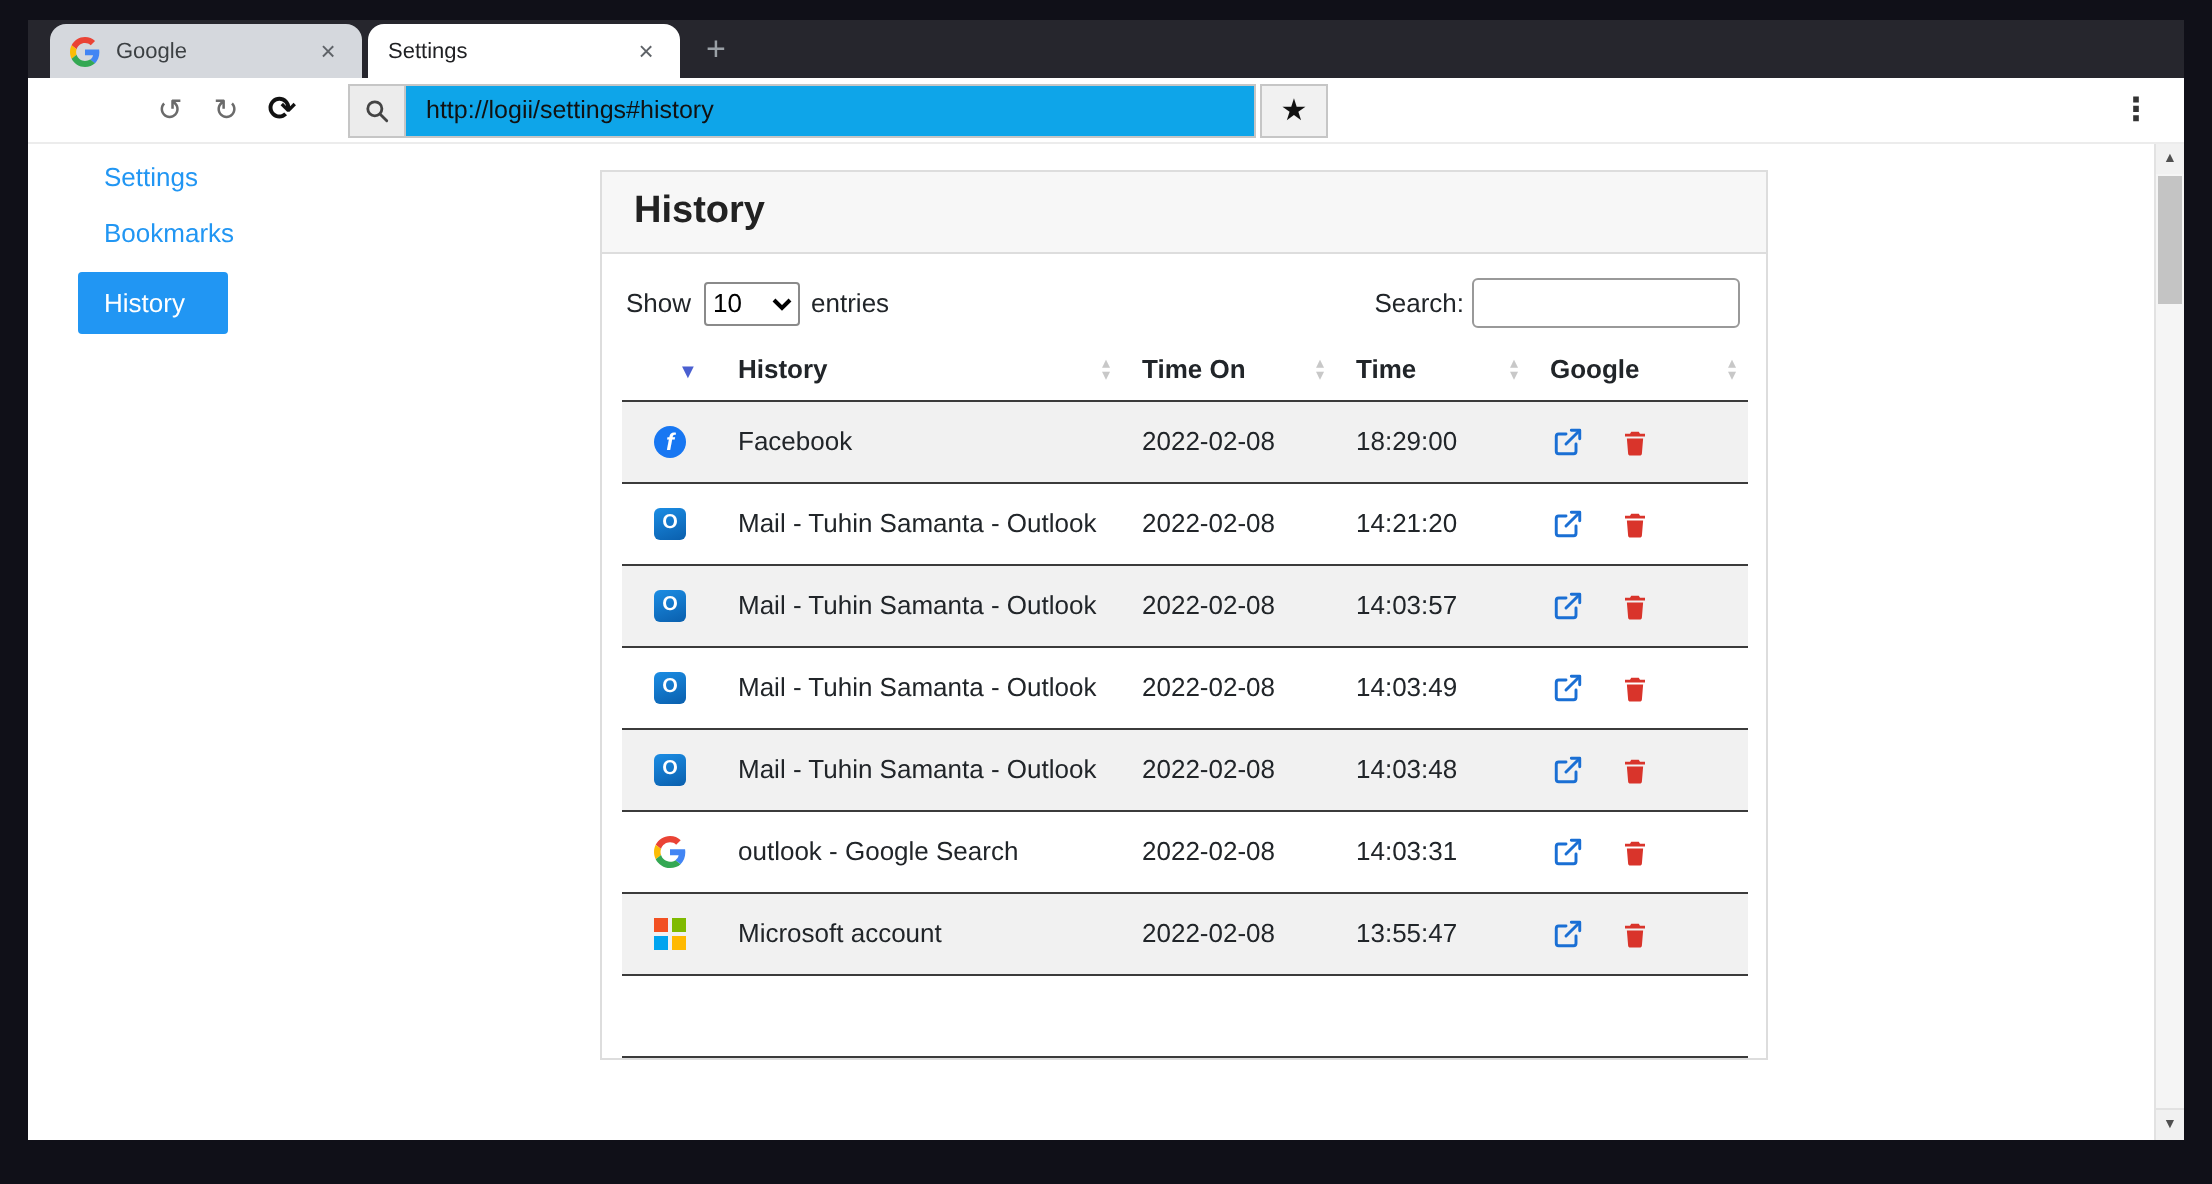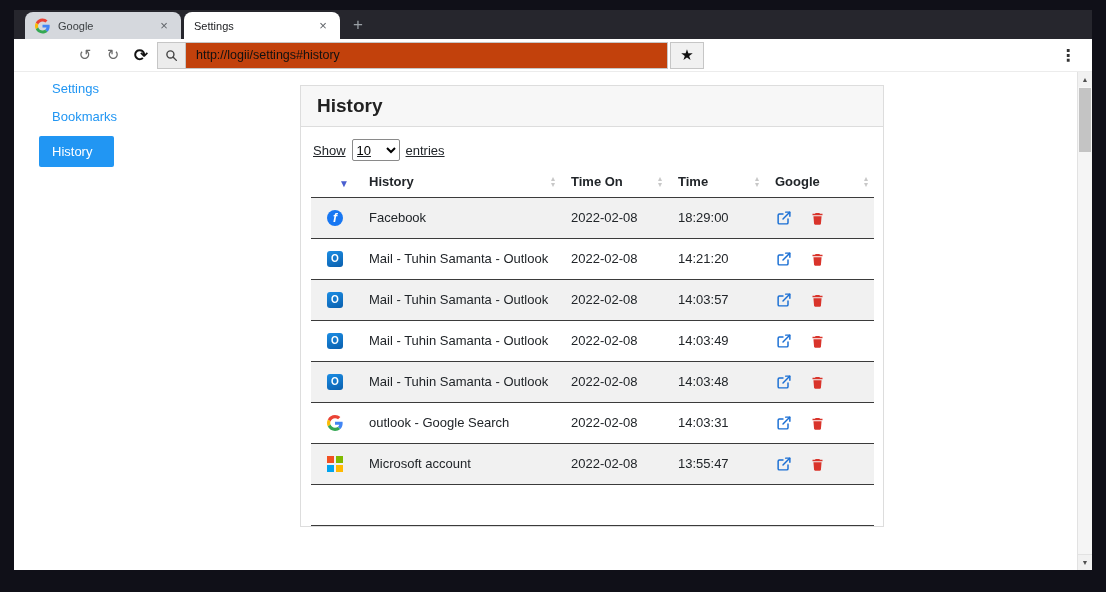--- a/index.html
+++ b/index.html
@@ -14,39 +14,39 @@
   .tab.active{background:#ffffff;color:#202124;}
   .tab-label{flex:1;white-space:nowrap;overflow:hidden;text-overflow:ellipsis;}
   .tab-close{color:#5f6368;font-size:13px;line-height:13px;width:14px;text-align:center;border-radius:50%;}
   .tab-favicon{width:15px;height:15px;display:inline-flex;}
   .newtab{color:#9aa0a6;font-size:17px;margin:0 0 7px 13px;line-height:14px;}
 
   
   .toolbar{height:32px;background:#fff;display:flex;align-items:center;padding-left:59px;border-bottom:1px solid #ececec;flex-shrink:0;}
   .nav-btn{width:24px;height:24px;display:flex;align-items:center;justify-content:center;font-size:15px;color:#6b6b6b;margin-right:4px;}
   .nav-btn.reload{color:#111;font-size:17px;font-weight:bold;}
-  .addressbar{width:511px;height:27px;box-sizing:border-box;border:1px solid #c6c6c6;display:flex;align-items:center;background:#c2410c;}
+  .addressbar{margin-left:17px;width:454px;height:27px;box-sizing:border-box;border:1px solid #c6c6c6;display:flex;align-items:center;background:#0ea5e9;}
   .addr-search{width:28px;height:100%;background:#ececec;border-right:1px solid #c6c6c6;display:flex;align-items:center;justify-content:center;box-sizing:border-box;}
   .addr-url{padding-left:10px;font-size:12.5px;color:#111;}
   .star-btn{margin-left:2px;width:34px;height:27px;box-sizing:border-box;border:1px solid #c6c6c6;background:#f1f1f1;display:flex;align-items:center;justify-content:center;font-size:15px;color:#111;}
   .menu-btn{margin-left:auto;margin-right:16px;font-size:16px;color:#333;font-weight:bold;width:16px;text-align:center;}
 
   
   .content{flex:1;position:relative;background:#fff;overflow:hidden;}
 
   .sidebar{position:absolute;left:25px;top:8px;}
   .side-link{display:block;width:fit-content;color:#2196f3;font-size:13px;text-decoration:none;padding:0 0 0 13px;margin-bottom:11px;line-height:17px;cursor:pointer;}
   .side-link.active{background:#2196f3;color:#fff;padding:7px 22px 7px 13px;border-radius:2px;margin-top:3px;}
 
   .card{position:absolute;left:286px;top:13px;width:584px;box-sizing:border-box;border:1px solid #ddd;background:#fff;}
   .card-header{background:#f7f7f7;border-bottom:1px solid #ddd;padding:9px 16px;font-size:19px;font-weight:600;color:#222;}
   .card-body{padding:12px 11px 0 10px;}
 
   .controls{display:flex;justify-content:space-between;align-items:center;margin-bottom:10px;font-size:13px;color:#212529;padding:0 2px;}
-  .show-entries{display:flex;align-items:center;gap:6px;text-decoration:underline;}
+  .show-entries{display:flex;align-items:center;gap:6px;}
   .show-entries select{width:48px;height:22px;font-size:13px;border:1px solid #8a8a8a;border-radius:2px;background:#fff;}
   .search-control{display:flex;align-items:center;gap:4px;}
   .search-control input{width:134px;height:25px;box-sizing:border-box;border:1px solid #999;border-radius:3px;padding:0 6px;font-size:13px;}
 
   table{width:100%;border-collapse:collapse;table-layout:fixed;font-size:13px;color:#212529;}
   col.c-icon{width:48px;} col.c-title{width:202px;} col.c-date{width:107px;} col.c-time{width:97px;} col.c-action{width:109px;}
   thead tr{border-bottom:1px solid #3b3b3b;height:26px;}
   th{font-weight:bold;text-align:left;padding:0;}
   .th-inner{display:flex;align-items:center;justify-content:space-between;padding:0 6px 4px 10px;}
   .th-inner .th-label{white-space:nowrap;}
@@ -137,20 +137,24 @@
         <div class="card-body">
 
           <div class="controls">
             <div class="show-entries">
               <span>Show</span>
               <select>
                 <option>10</option>
               </select>
               <span>entries</span>
             </div>
+            <div class="search-control">
+              <label>Search:</label>
+              <input type="text" value="" style="">
+            </div>
           </div>
 
           <table>
             <colgroup>
               <col class="c-icon">
                 <col class="c-title">
                 <col class="c-date">
                 <col class="c-time">
                 <col class="c-action">
             </colgroup>

